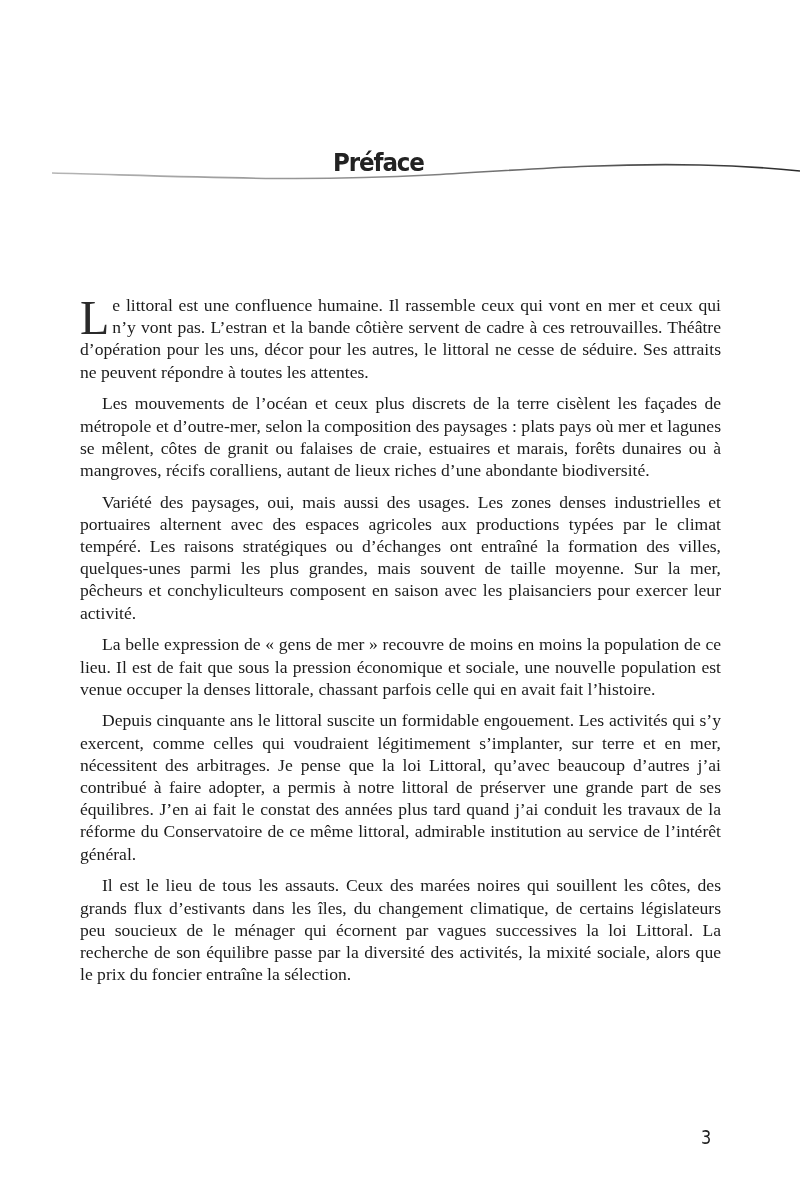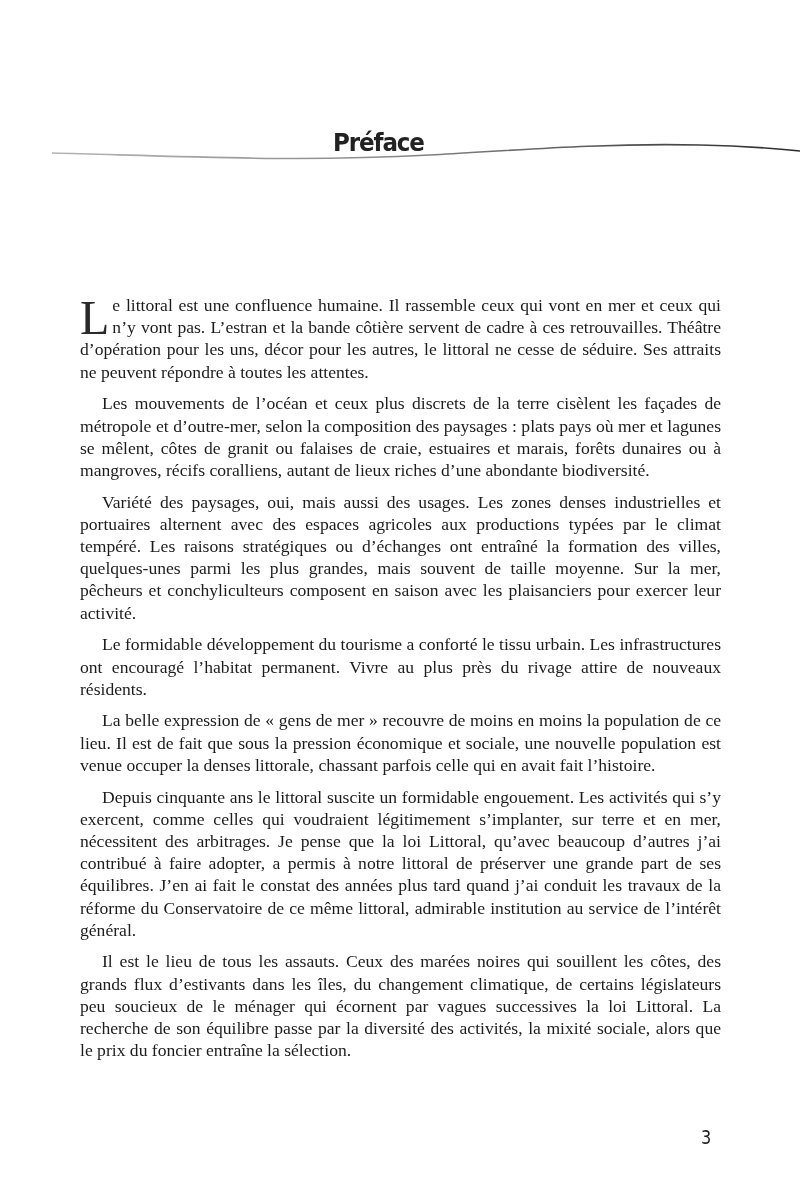--- a/index.html
+++ b/index.html
@@ -1,17 +1,17 @@
 <!DOCTYPE html>
 <html><head>
   <meta charset="utf-8">
   <style>
     html, body { margin: 0; padding: 0; background: #ffffff; }
     body { width: 800px; height: 1200px; position: relative; overflow: hidden; color: #1e1e1e; }
-    .title-wrap { position: absolute; left: 0; top: 122px; width: 800px; height: 50px; }
+    .title-wrap { position: absolute; left: 0; top: 142px; width: 800px; height: 50px; }
     .title-wave { position: absolute; left: 0; top: 0; width: 800px; height: 50px; }
     .title {
       position: absolute; left: 333px; top: 6px;
       font-family: "DejaVu Sans", sans-serif; font-weight: bold;
       font-size: 25px; letter-spacing: -1.2px; color: #222; margin: 0;
       transform: scaleX(0.92); transform-origin: left center;
     }
     .text {
       position: absolute; left: 80px; top: 294px; width: 641px;
       font-family: "Liberation Serif", serif; font-size: 17.6px; line-height: 22.2px;
@@ -44,21 +44,20 @@
     </defs>
     <path d="M 52 31 C 200 35, 300 40, 430 33 C 520 28, 600 21, 700 23 C 750 24, 780 27, 800 29" fill="none" stroke="url(#wg)" stroke-width="1.6"></path>
   </svg>
   <h1 class="title">Préface</h1>
 </div>
 
 <div class="text">
   <p class="first"><span class="dropcap">L</span><span>e littoral est une confluence humaine. Il rassemble ceux qui vont en mer et ceux qui n’y vont pas. L’estran et la bande côtière servent de cadre à ces retrouvailles. Théâtre d’opération pour les uns, décor pour les autres, le littoral ne cesse de séduire. Ses attraits ne peuvent répondre à toutes les attentes.</span></p>
   <p>Les mouvements de l’océan et ceux plus discrets de la terre cisèlent les façades de métropole et d’outre-mer, selon la composition des paysages : plats pays où mer et lagunes se mêlent, côtes de granit ou falaises de craie, estuaires et marais, forêts dunaires ou à mangroves, récifs coralliens, autant de lieux riches d’une abondante biodiversité.</p>
   <p>Variété des paysages, oui, mais aussi des usages. Les zones denses indus­trielles et portuaires alternent avec des espaces agricoles aux productions typées par le climat tempéré. Les raisons stratégiques ou d’échanges ont entraîné la formation des villes, quelques-unes parmi les plus grandes, mais souvent de taille moyenne. Sur la mer, pêcheurs et conchyliculteurs composent en saison avec les plaisanciers pour exercer leur activité.</p>
-  <p>Le formidable développement du tourisme a conforté le tissu urbain. Les infrastructures ont encouragé l’habitat permanent. Vivre au plus près du rivage attire de nouveaux résidents.</p>
   <p>La belle expression de « gens de mer » recouvre de moins en moins la population de ce lieu. Il est de fait que sous la pression économique et sociale, une nouvelle population est venue occuper la denses littorale, chassant parfois celle qui en avait fait l’histoire.</p>
   <p>Depuis cinquante ans le littoral suscite un formidable engouement. Les activités qui s’y exercent, comme celles qui voudraient légitimement s’implan­ter, sur terre et en mer, nécessitent des arbitrages. Je pense que la loi Littoral, qu’avec beaucoup d’autres j’ai contribué à faire adopter, a permis à notre lit­toral de préserver une grande part de ses équilibres. J’en ai fait le constat des années plus tard quand j’ai conduit les travaux de la réforme du Conservatoire de ce même littoral, admirable institution au service de l’intérêt général.</p>
   <p>Il est le lieu de tous les assauts. Ceux des marées noires qui souillent les côtes, des grands flux d’estivants dans les îles, du changement climatique, de certains législateurs peu soucieux de le ménager qui écornent par vagues successives la loi Littoral. La recherche de son équilibre passe par la diversité des activités, la mixité sociale, alors que le prix du foncier entraîne la sélection.</p>
 </div>
 
 <svg class="corner" viewBox="0 0 800 1200">
   <defs>
     <linearGradient id="hg" x1="0" x2="1" y1="0" y2="0">
       <stop offset="0" stop-color="#d0d0d0"></stop>
       <stop offset="1" stop-color="#555"></stop>

